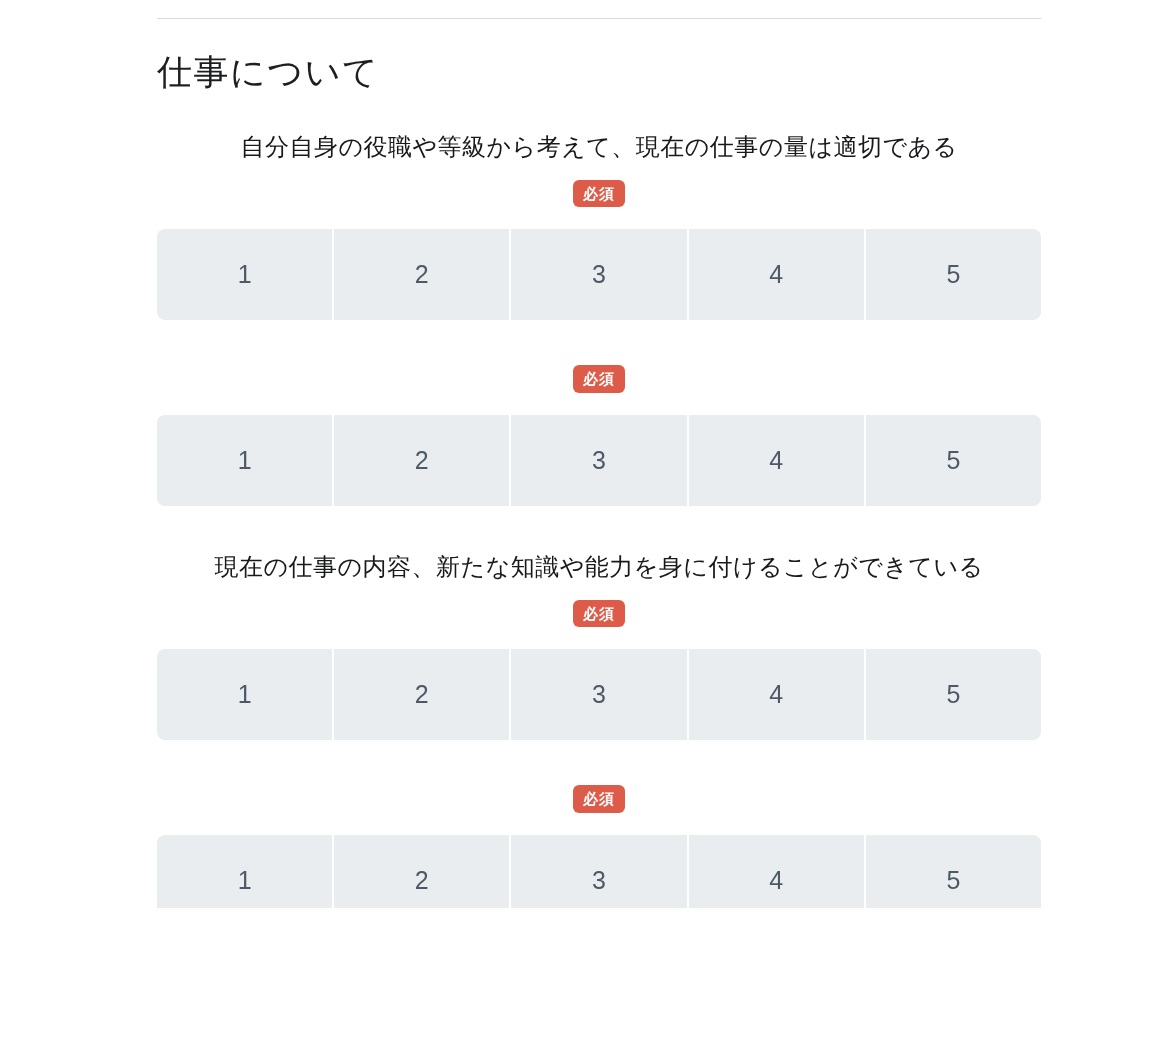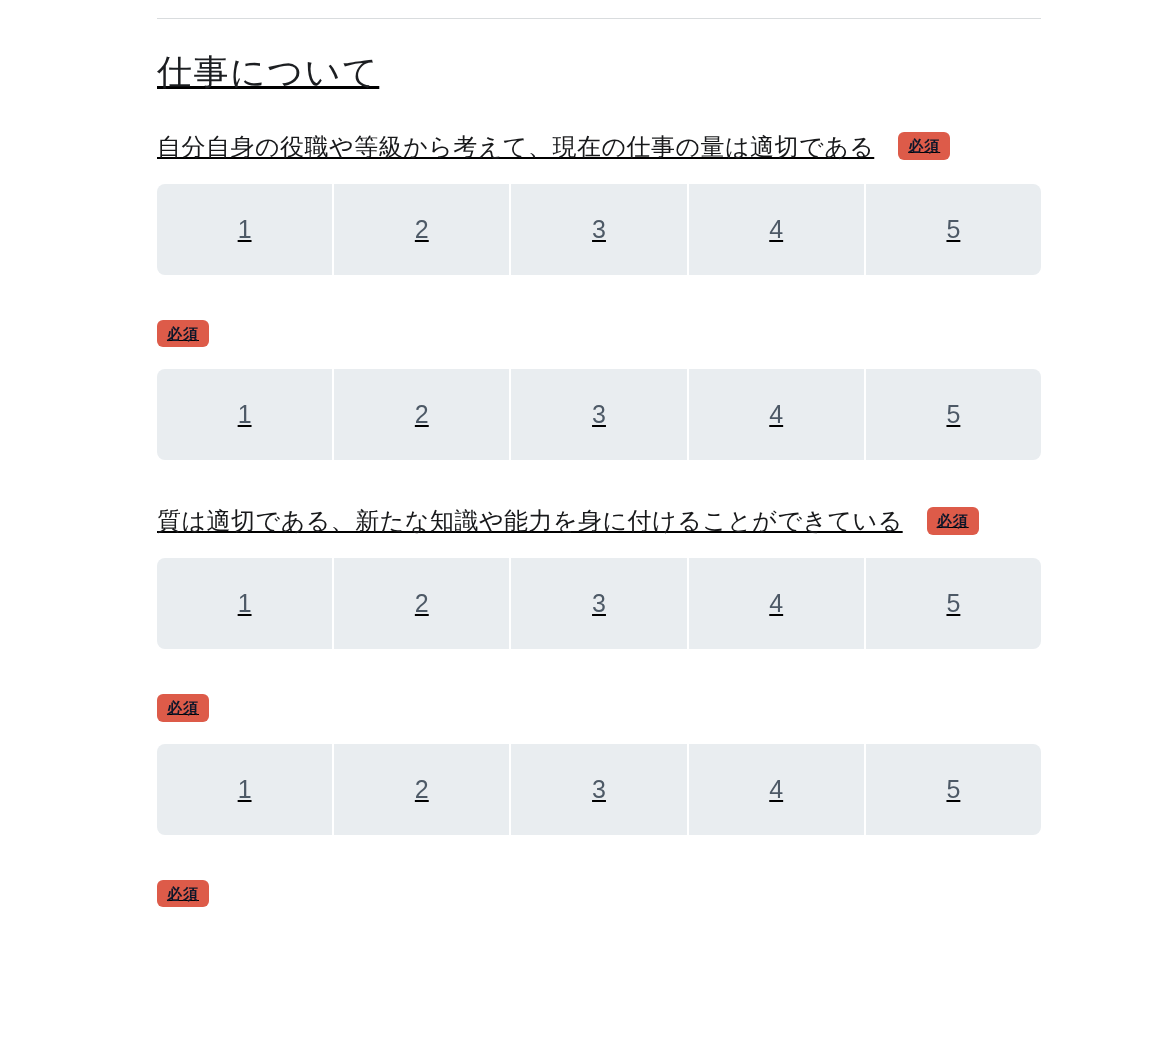--- a/index.html
+++ b/index.html
@@ -8,21 +8,20 @@
     margin: 0;
     padding: 0;
     background: #ffffff;
     font-family: "Liberation Sans", "DejaVu Sans", sans-serif;
   }
   .page {
     width: 1170px;
     height: 908px;
     background: #ffffff;
     overflow: hidden;
-    text-decoration: underline;
   }
   .content {
     width: 884px;
     margin-left: 157px;
     padding-top: 18px;
   }
   .top-divider {
     border: none;
     border-top: 1px solid #d9dcde;
     margin: 0;
@@ -34,35 +33,36 @@
     letter-spacing: 1.5px;
     line-height: 1.3;
     margin: 30px 0 36px 0;
   }
   .question-block {
     margin-bottom: 45px;
   }
   .question-header {
     display: flex;
     align-items: center;
-    gap: 24px;
+    gap: 18px;
     margin-bottom: 22px;
+    flex-direction: column;
   }
   .question-label {
     font-size: 24px;
     font-weight: 400;
     color: #18191b;
     letter-spacing: 0.5px;
     line-height: 1.3;
     white-space: nowrap;
   }
   .required-badge {
     flex: none;
     background: #dd5b49;
-    color: #0f172a;
+    color: #ffffff;
     font-size: 15px;
     font-weight: 700;
     line-height: 1.3;
     padding: 4px 10px;
     border-radius: 6px;
     letter-spacing: 1px;
   }
   .scale-row {
     display: flex;
     gap: 2px;
@@ -117,21 +117,21 @@
         <button class="scale-cell">1</button>
         <button class="scale-cell">2</button>
         <button class="scale-cell">3</button>
         <button class="scale-cell">4</button>
         <button class="scale-cell">5</button>
       </div>
     </div>
 
     <div class="question-block">
       <div class="question-header">
-        <span class="question-label">質は適切である、新たな知識や能力を身に付けることができている</span>
+        <span class="question-label">現在の仕事の内容、新たな知識や能力を身に付けることができている</span>
         <span class="required-badge">必須</span>
       </div>
       <div class="scale-row">
         <button class="scale-cell">1</button>
         <button class="scale-cell">2</button>
         <button class="scale-cell">3</button>
         <button class="scale-cell">4</button>
         <button class="scale-cell">5</button>
       </div>
     </div>

